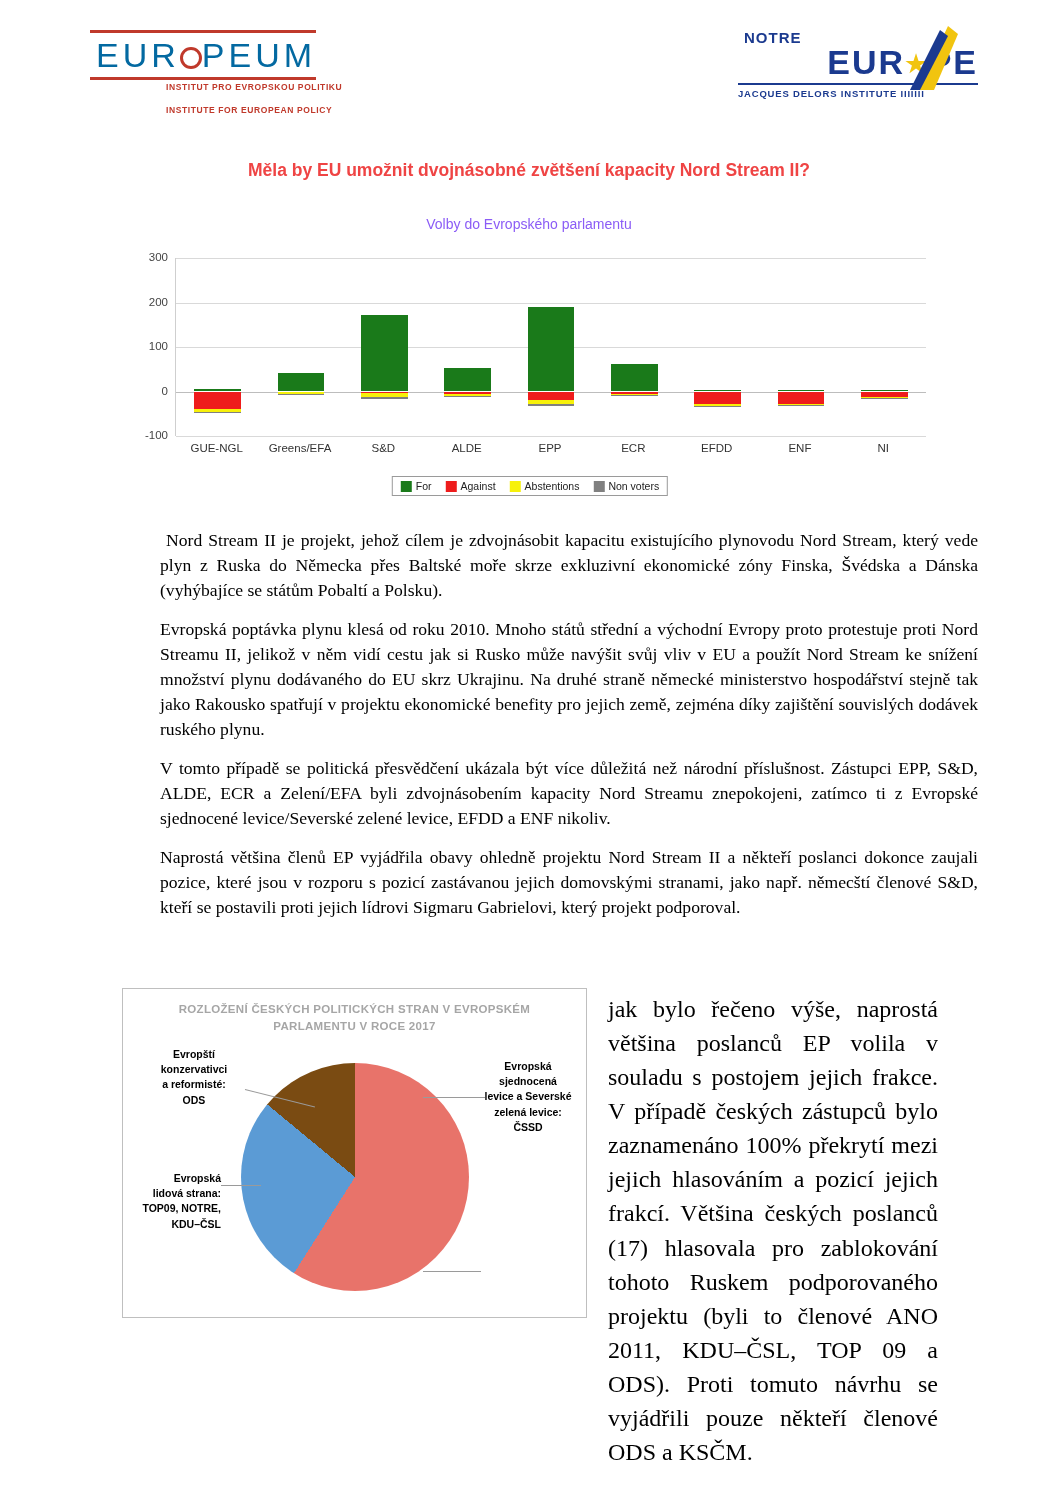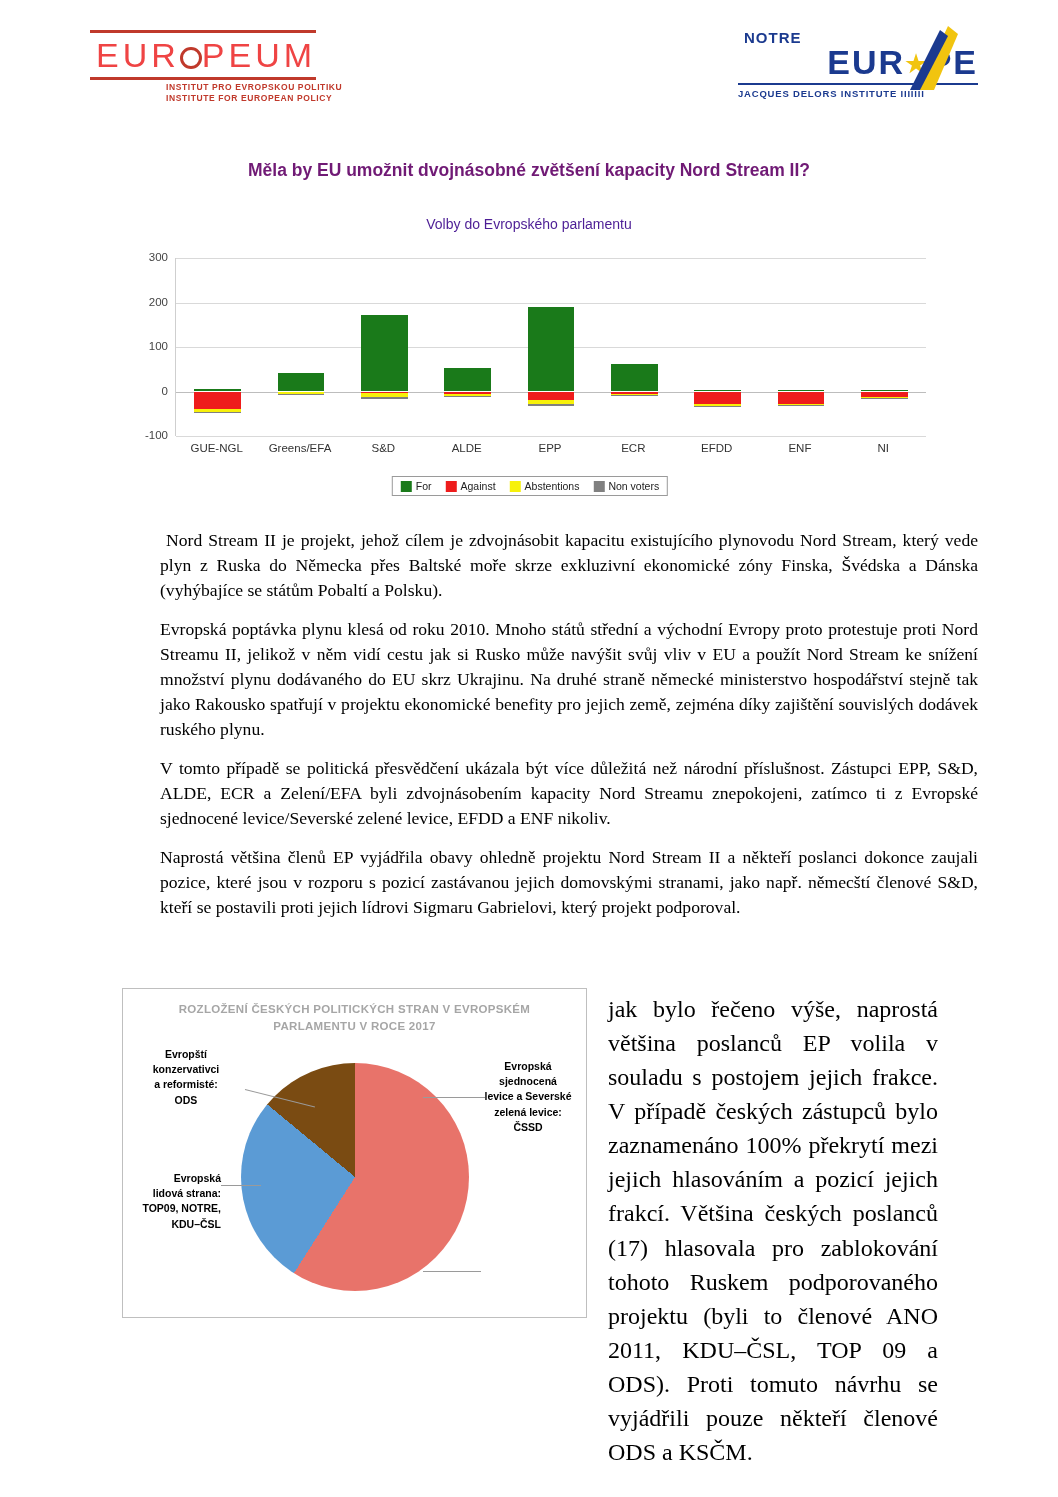--- a/index.html
+++ b/index.html
@@ -29,21 +29,21 @@
   }
   .logo-europeum {
     position: relative;
     width: 270px;
     padding-left: 10px;
   }
   .logo-europeum .brand {
     font-family: "Liberation Sans", sans-serif;
     font-size: 34px;
     letter-spacing: 4px;
-    color: #ef4444;
+    color: #0369a1;
     font-weight: 400;
     line-height: 1;
     border-top: 3px solid #c0392b;
     border-bottom: 3px solid #c0392b;
     padding: 5px 0 5px 6px;
     display: inline-block;
   }
   .logo-europeum .brand .eu-O {
     display: inline-block;
     width: 22px; height: 22px;
@@ -55,21 +55,21 @@
   .logo-europeum .sub1, .logo-europeum .sub2 {
     font-family: "Liberation Sans", sans-serif;
     font-size: 8.5px;
     color: #c0392b;
     letter-spacing: 0.6px;
     font-weight: bold;
     margin-top: 2px;
     text-align: left;
     padding-left: 76px;
   }
-  .logo-europeum .sub2 { margin-top: 1px; }
+  .logo-europeum .sub2 { margin-top: 13px; }
 
   .logo-notre {
     position: relative;
     width: 240px;
     text-align: right;
     font-family: Liberation Sans, sans-serif;
     color: #1b3a8f;
     margin-left: 40px;
   }
   .logo-notre .n1 {
@@ -114,29 +114,29 @@
   }
 
   
   .chart-title {
     position: absolute;
     top: 160px; left: 0; right: 0;
     text-align: center;
     font-family: "Liberation Sans", sans-serif;
     font-weight: bold;
     font-size: 17.5px;
-    color: #701a75;
+    color: #ef4444;
   }
   .chart-sub {
     position: absolute;
     top: 216px; left: 0; right: 0;
     text-align: center;
     font-family: "Liberation Sans", sans-serif;
     font-size: 14px;
-    color: #4c1d95;
+    color: #8b5cf6;
   }
   .chart-wrap {
     position: absolute;
     top: 250px;
     left: 120px;
     width: 820px;
     height: 260px;
   }
   .chart-plot {
     position: absolute;
@@ -433,21 +433,21 @@
   </div>
 
 
   <div class="pie-label" style="left:6px; top:182px; width:92px; text-align:right;">
     <div>Evropská</div>
     <div>lidová strana:</div>
     <div>TOP09, NOTRE,</div>
     <div>KDU–ČSL</div>
   </div>
 
-  <div class="pie-label" style="left:8px; top:58px; width:110px; text-align:center;">
+  <div class="pie-label" style="left:16px; top:58px; width:110px; text-align:center;">
     <div>Evropští</div>
     <div>konzervativci</div>
     <div>a reformisté:</div>
     <div>ODS</div>
   </div>
 </div>
 
 <div class="side-col">
   <p>jak bylo řečeno výše, naprostá většina poslanců EP volila v souladu s postojem jejich frakce. V případě českých zástupců bylo zaznamenáno 100% překrytí mezi jejich hlasováním a pozicí jejich frakcí. Většina českých poslanců (17) hlasovala pro zablokování tohoto Ruskem podporovaného projektu (byli to členové ANO 2011, KDU–ČSL, TOP 09 a ODS). Proti tomuto návrhu se vyjádřili pouze někteří členové ODS a KSČM.</p>
 </div>

